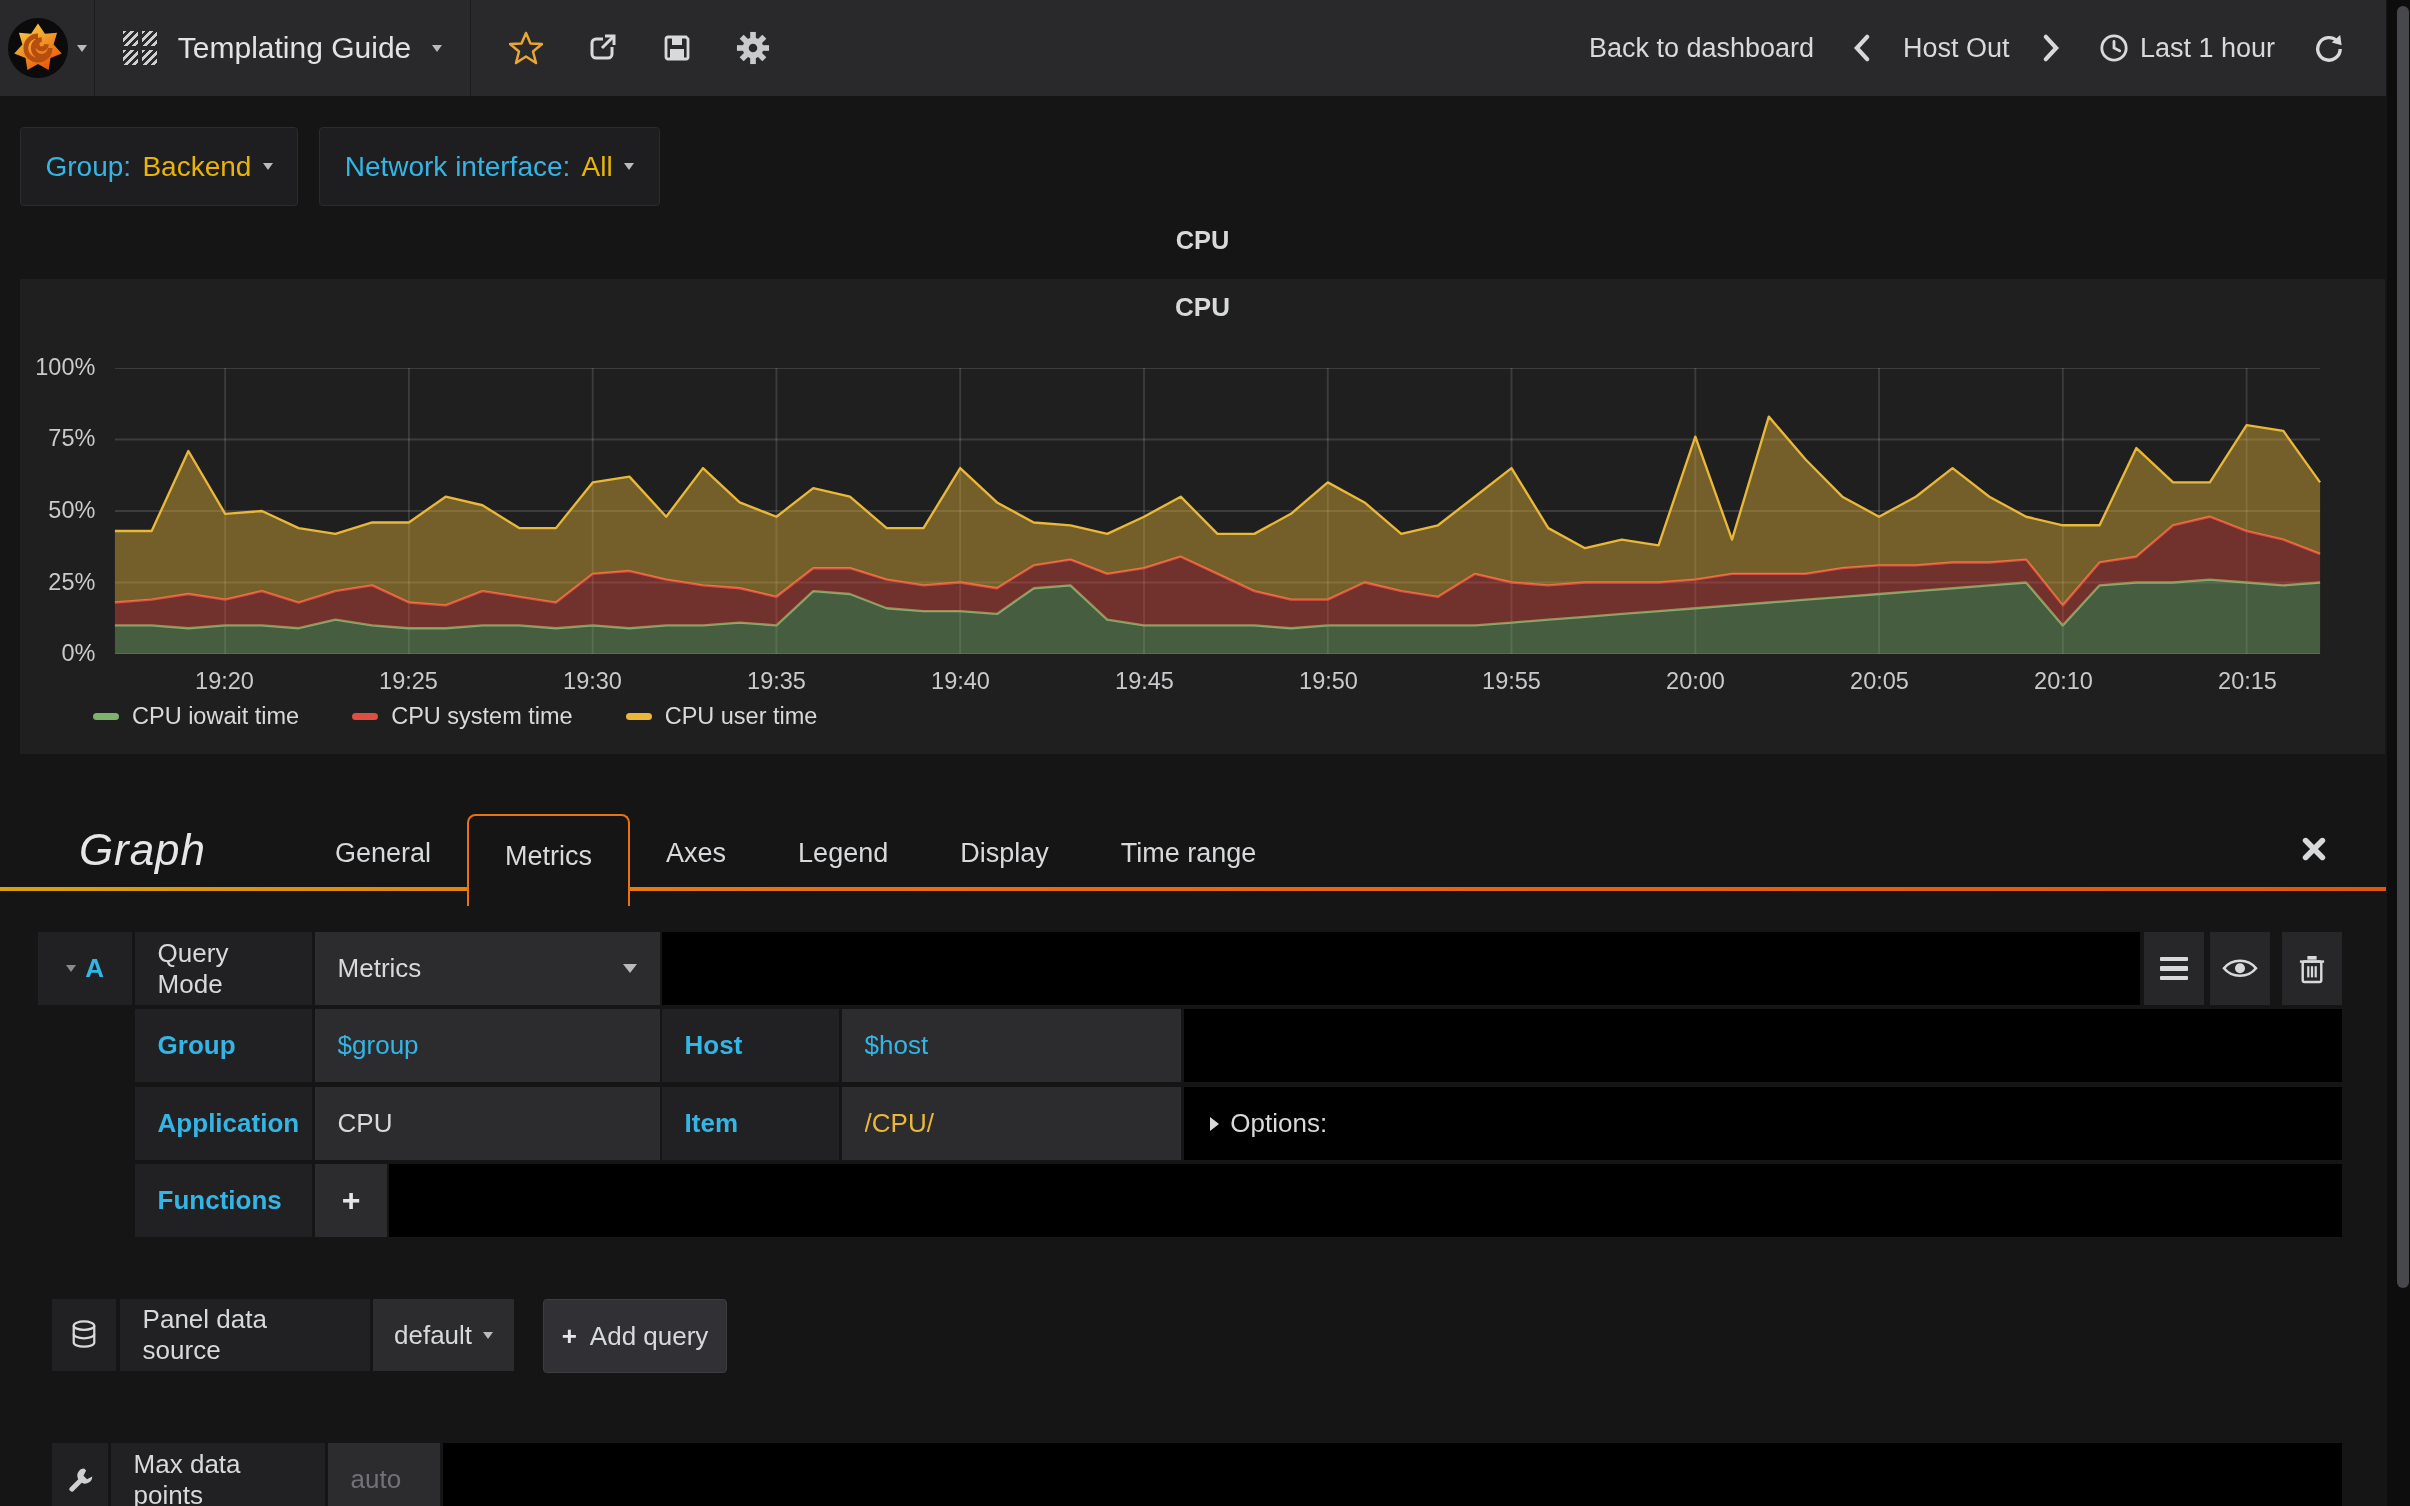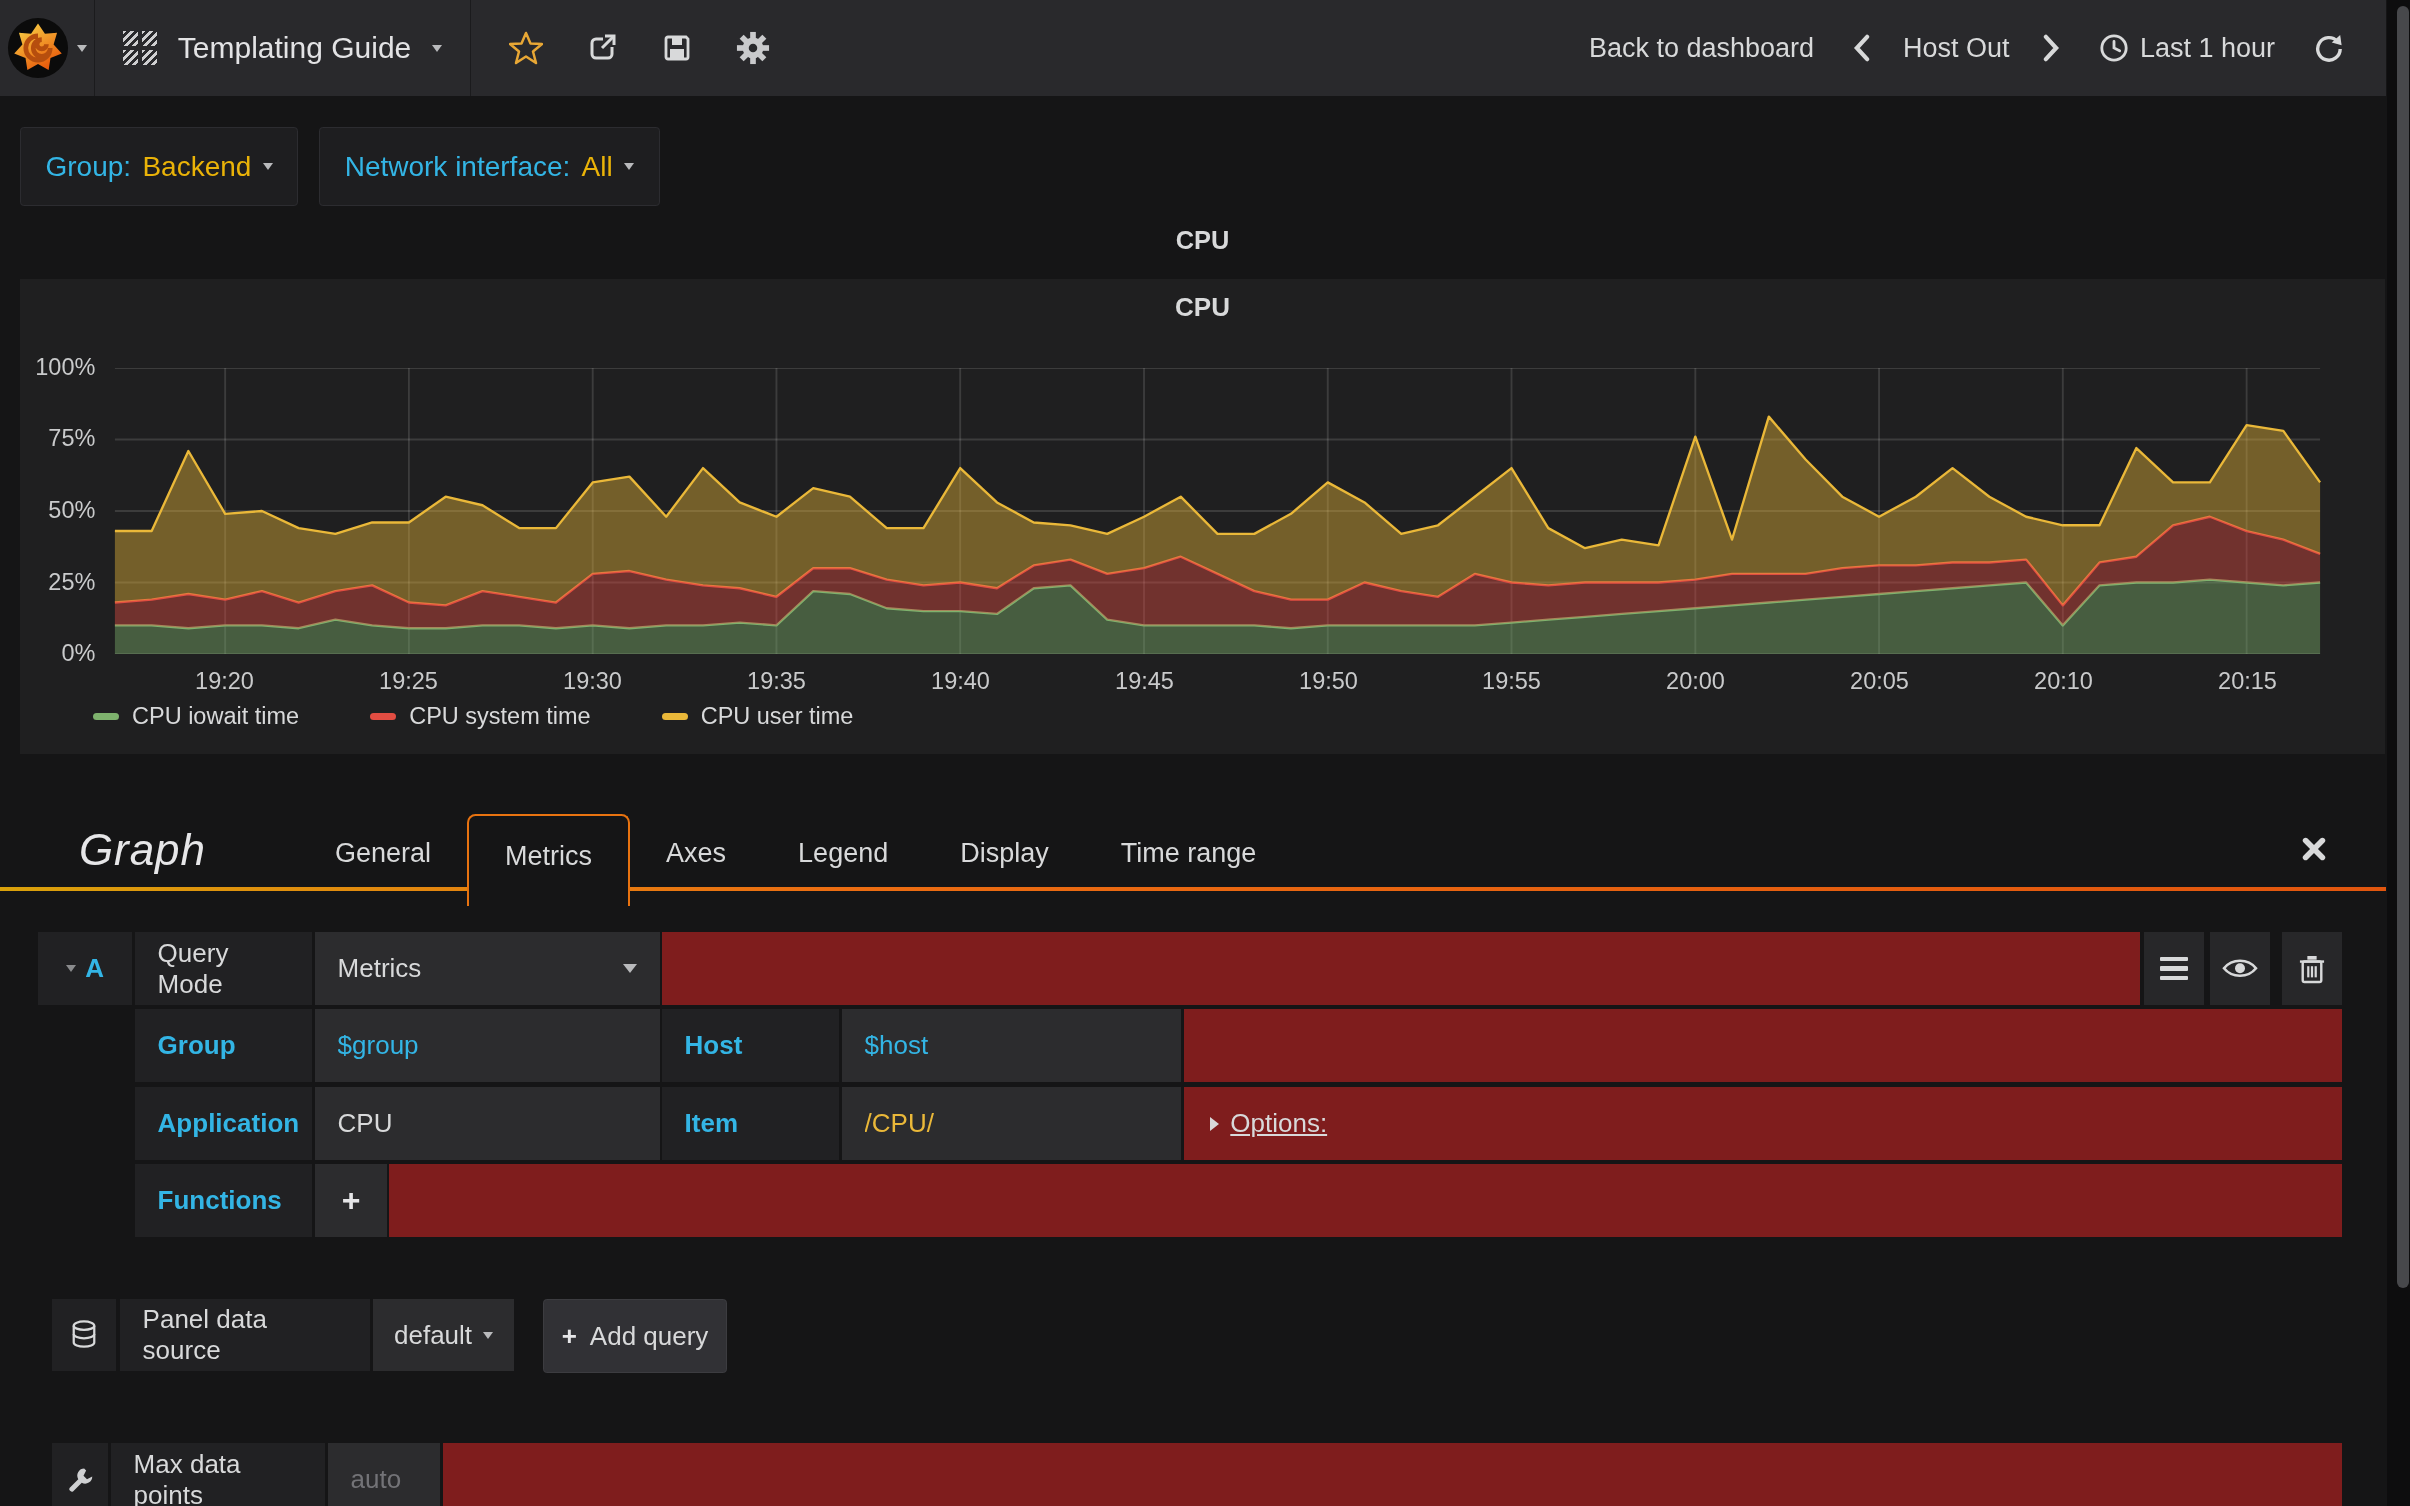--- a/index.html
+++ b/index.html
@@ -35,42 +35,42 @@
   
   .panel-drag{position:absolute;left:20px;top:226px;width:2365px;text-align:center;
               font-weight:bold;font-size:25.4px;color:#d8d9da;}
   .panel{position:absolute;left:20px;top:279px;width:2365px;height:475px;background:#1f1f20;}
   .panel-title{position:absolute;left:0;top:13px;width:100%;text-align:center;font-weight:bold;font-size:26px;}
   #chart-svg{position:absolute;left:94px;top:89px;}
   #y-labels{position:absolute;left:0;top:89px;width:81px;height:286px;}
   #y-labels div{position:absolute;right:5.6px;font-size:23.5px;color:#c9cacb;width:75px;text-align:right;}
   #x-labels{position:absolute;left:94px;top:389px;width:2207px;height:30px;}
   #x-labels div{position:absolute;width:85px;text-align:center;font-size:23.5px;color:#c9cacb;}
-  #legend{position:absolute;left:73px;top:424px;display:flex;gap:71px;align-items:center;}
+  #legend{position:absolute;left:73px;top:424px;display:flex;gap:53px;align-items:center;}
   .legend-item{display:flex;align-items:center;gap:13px;font-size:23.5px;cursor:pointer;}
   .legend-swatch{width:26px;height:7.5px;border-radius:3.8px;}
 
   
   .tab-line{position:absolute;left:0;top:887px;width:2386px;height:3.8px;z-index:1;
             background:linear-gradient(90deg,#d9a10b,#eb6d12 35%,#e1560e);}
   .editor-head{position:absolute;left:0;top:812px;width:2386px;height:79px;z-index:2;}
   .graph-title{position:absolute;left:79px;top:13px;font-size:44px;font-style:italic;
                font-weight:300;color:#e6e6e8;letter-spacing:0.9px;}
   .tabs{position:absolute;left:299px;top:0;height:79px;display:flex;align-items:flex-end;}
   .tab{height:75px;line-height:75px;padding:0 36px;font-size:27px;color:#d8d9da;cursor:pointer;text-align:center;}
   .tab.active{height:90px;line-height:81px;margin-bottom:-15px;background:#151516;
               border:2.8px solid #e87310;border-bottom:none;border-radius:8.5px 8.5px 0 0;}
   .close-x{position:absolute;right:58px;top:22.6px;cursor:pointer;}
 
   
   .cell{position:absolute;background:#212123;display:flex;align-items:center;
         padding:0 22.6px;font-size:26px;box-sizing:border-box;}
   .cell.blue{color:#33b5e5;font-weight:bold;}
   .cell.inputc{background:#2c2c2e;padding:0;}
-  .cell.filler{background:#7f1d1d;text-decoration:underline;}
+  .cell.filler{background:#000000;}
   .cell.iconbox{background:#272729;justify-content:center;padding:0;cursor:pointer;}
   .cell.selectc{background:#2c2c2e;justify-content:space-between;cursor:pointer;}
   .qinput{width:100%;height:100%;background:transparent;border:0;outline:none;
           font-family:"Liberation Sans",sans-serif;font-size:26px;padding:0 22.6px;color:#d8d9da;box-sizing:border-box;}
   .qinput.blue{color:#33b5e5;}
   .qinput.yellow{color:#eab839;}
   .qinput::placeholder{color:#737377;opacity:1;}
   .tri-right{width:0;height:0;border-top:7.5px solid transparent;border-bottom:7.5px solid transparent;
              border-left:9.4px solid #d8d9da;display:inline-block;margin-right:11.3px;}
   .plus-btn{font-size:32px;font-weight:bold;color:#e6e6e8;}

